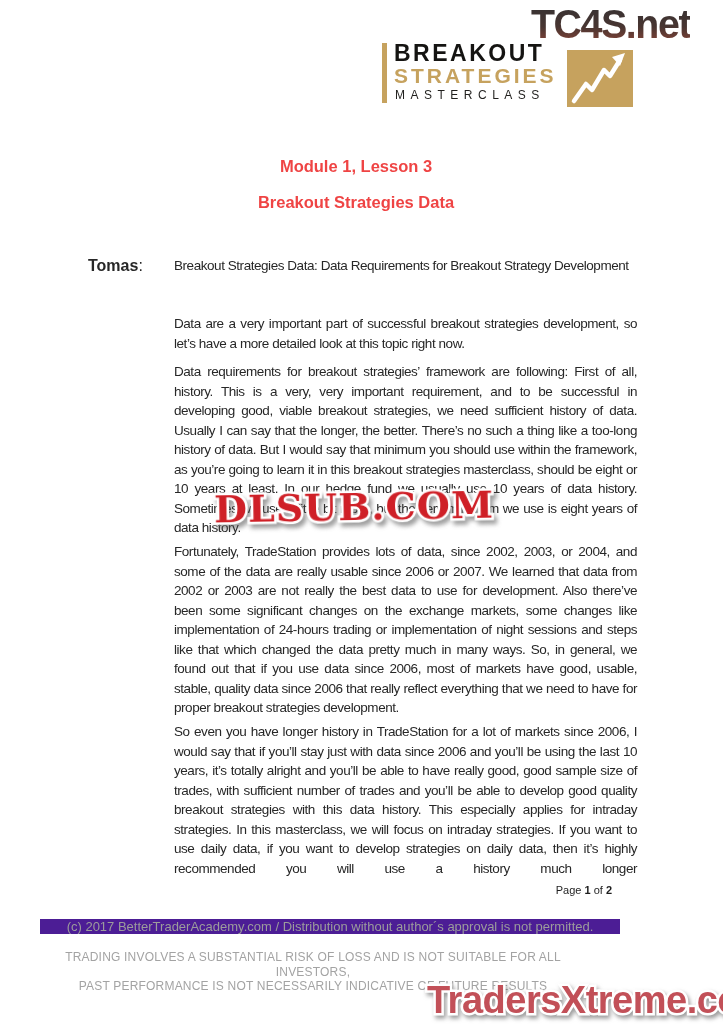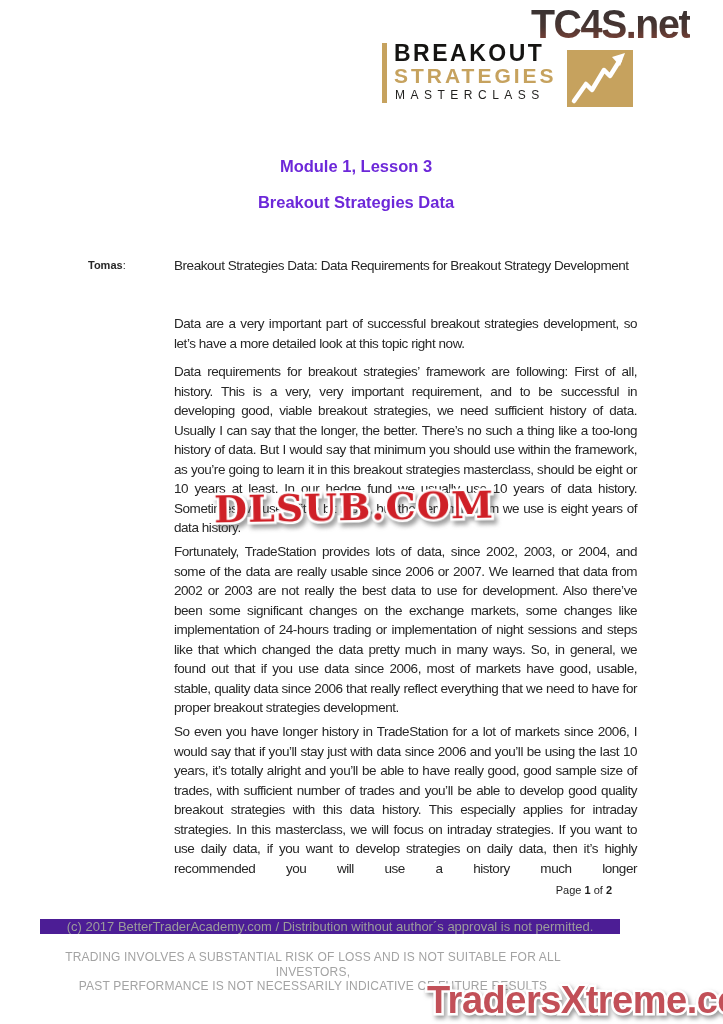--- a/index.html
+++ b/index.html
@@ -16,24 +16,24 @@
     transform:scaleX(.96);transform-origin:left top;
   }
   
   .logo-bar{position:absolute;left:382px;top:43px;width:5px;height:60px;background:var(--gold,#c6a25e);}
   .logo-l1{position:absolute;left:394px;top:40px;font-size:23px;font-weight:bold;letter-spacing:2.5px;color:#151412;}
   .logo-l2{position:absolute;left:394px;top:64px;font-size:21px;font-weight:bold;letter-spacing:3px;color:var(--gold,#c09a4f);}
   .logo-l3{position:absolute;left:395px;top:88px;font-size:12px;font-weight:400;letter-spacing:5.5px;color:#201f1d;}
   .logo-square{position:absolute;left:567px;top:50px;width:66px;height:57px;background:var(--gold,#c6a25e);z-index:2;}
   .logo-square svg{position:absolute;left:0;top:0;width:66px;height:57px;}
   
-  .doc-title{position:absolute;left:88px;width:536px;text-align:center;font-weight:bold;color:#6d28d9;font-size:16.5px;}
+  .doc-title{position:absolute;left:88px;width:536px;text-align:center;font-weight:bold;color:#ef4444;font-size:16.5px;}
   .t1{top:157px;} .t2{top:193px;}
   
-  .speaker{position:absolute;left:88px;top:256px;font-size:11px;line-height:19.5px;color:#272727;font-weight:bold;}
+  .speaker{position:absolute;left:88px;top:256px;font-size:16px;line-height:19.5px;color:#272727;font-weight:bold;}
   .sp-colon{font-weight:400;}
   .para{
     position:absolute;left:174px;width:463px;background:#ffffff;
     font-size:13.5px;line-height:19.5px;letter-spacing:-0.45px;
     text-align:justify;color:#272727;
   }
   .para-0{top:256px;} .para-1{top:314px;} .para-2{top:362px;}
   .para-3{top:542px;} .para-4{top:722px;text-align-last:justify;}
   
   .wm-dlsub{

